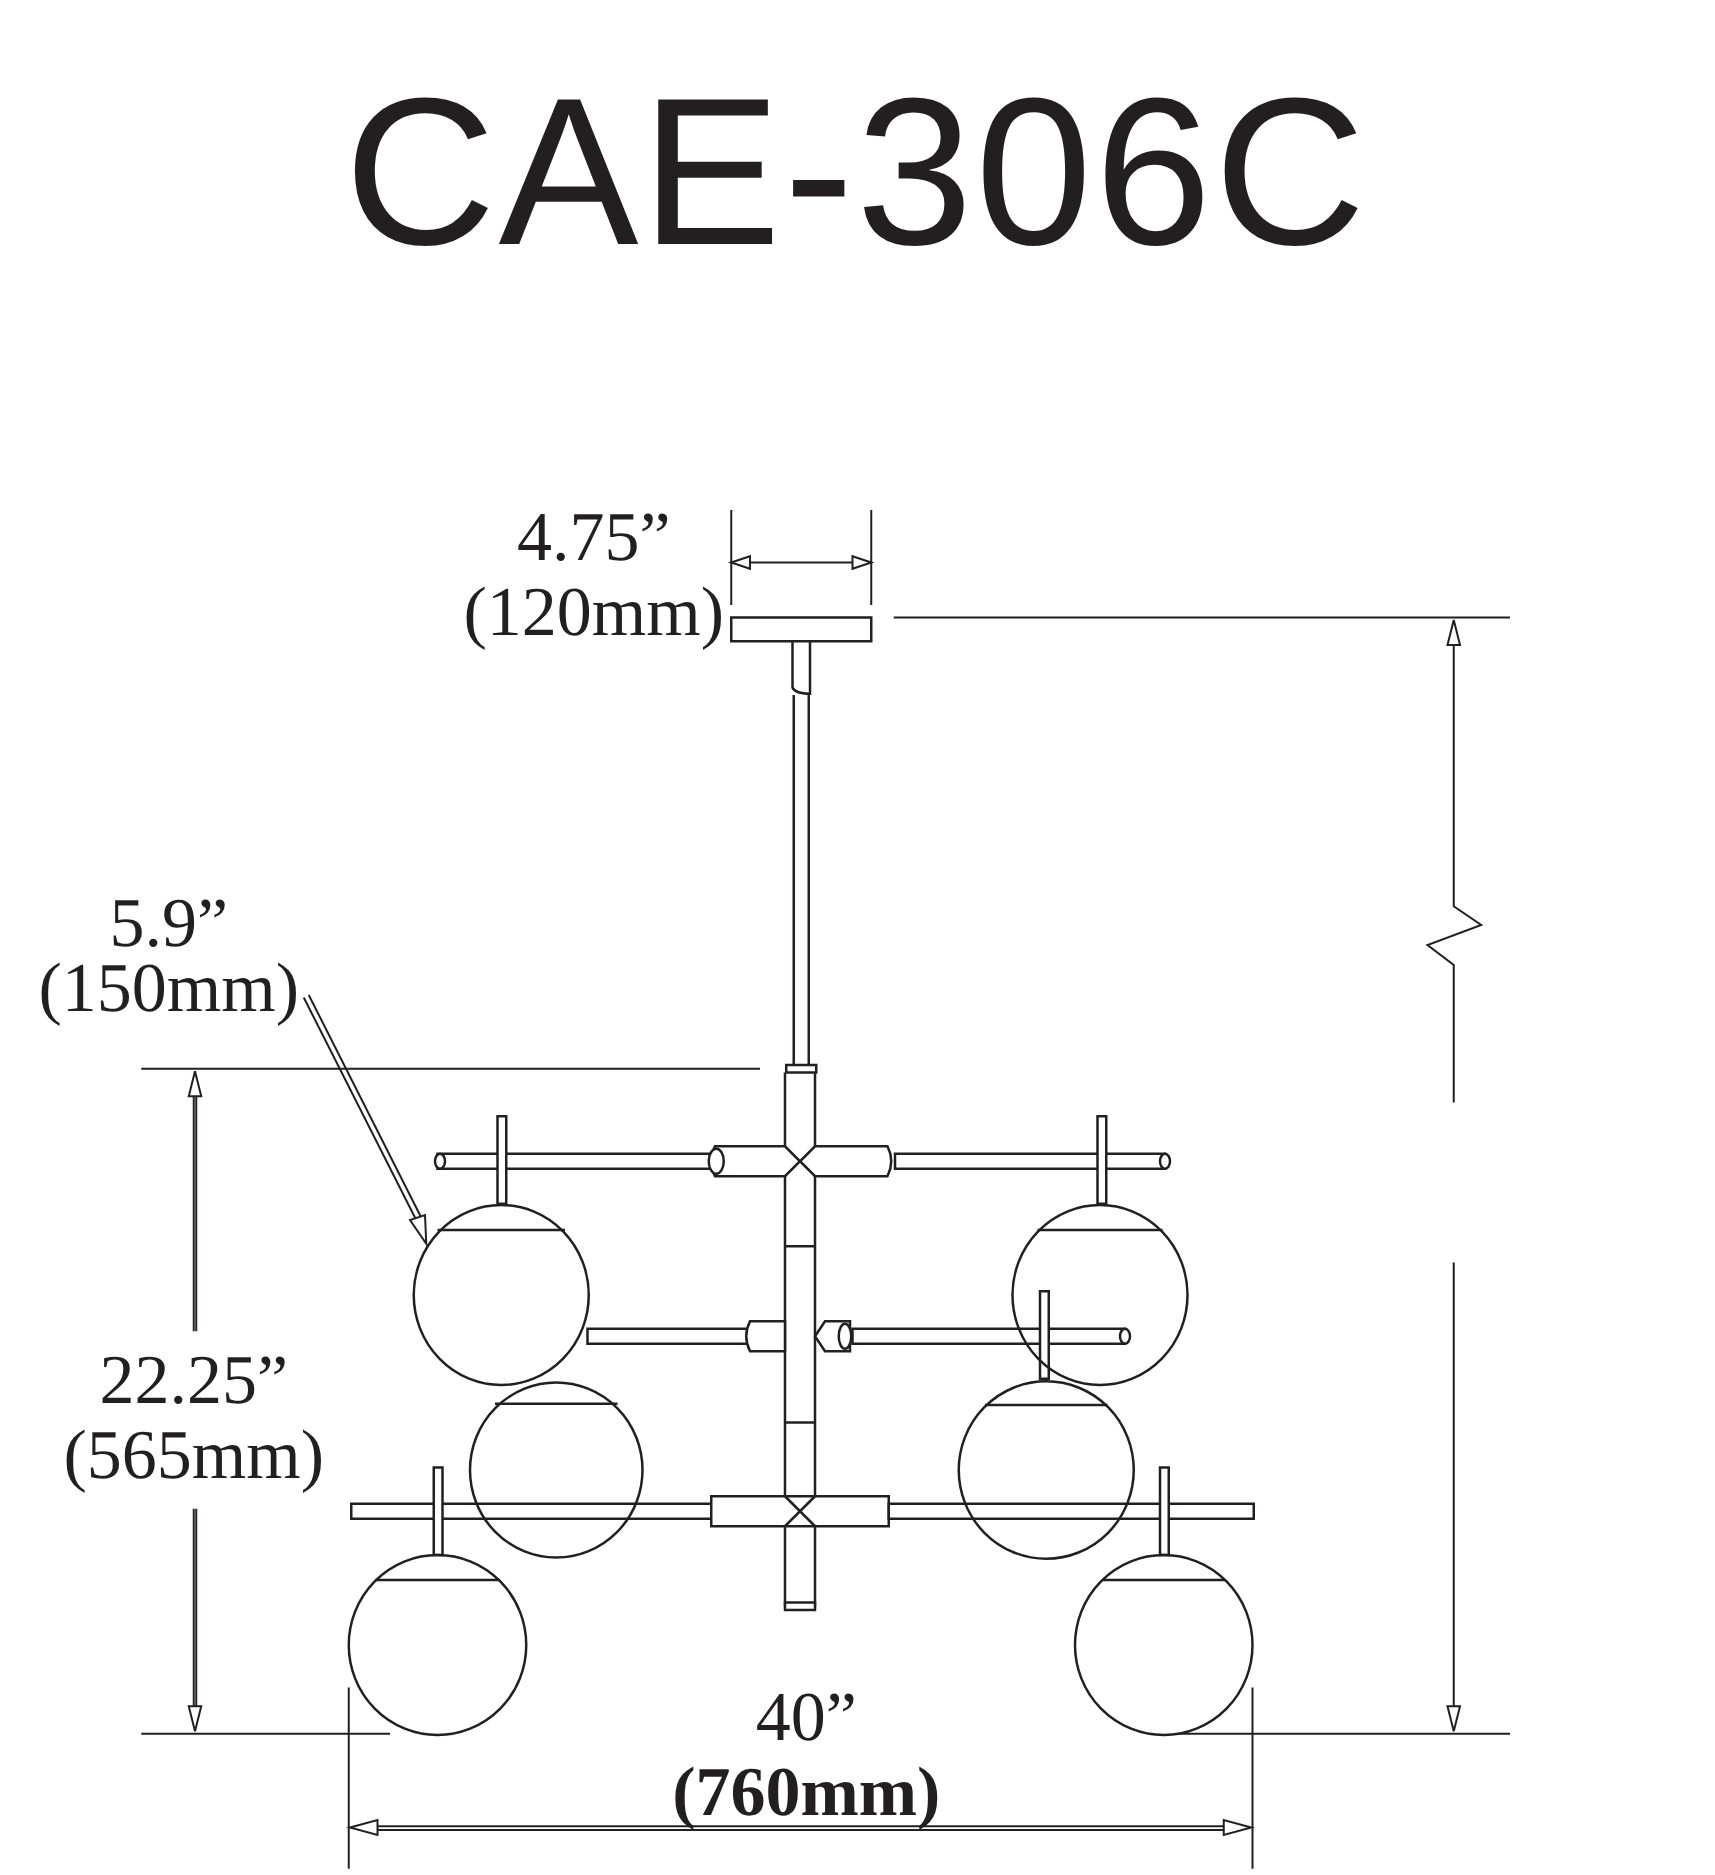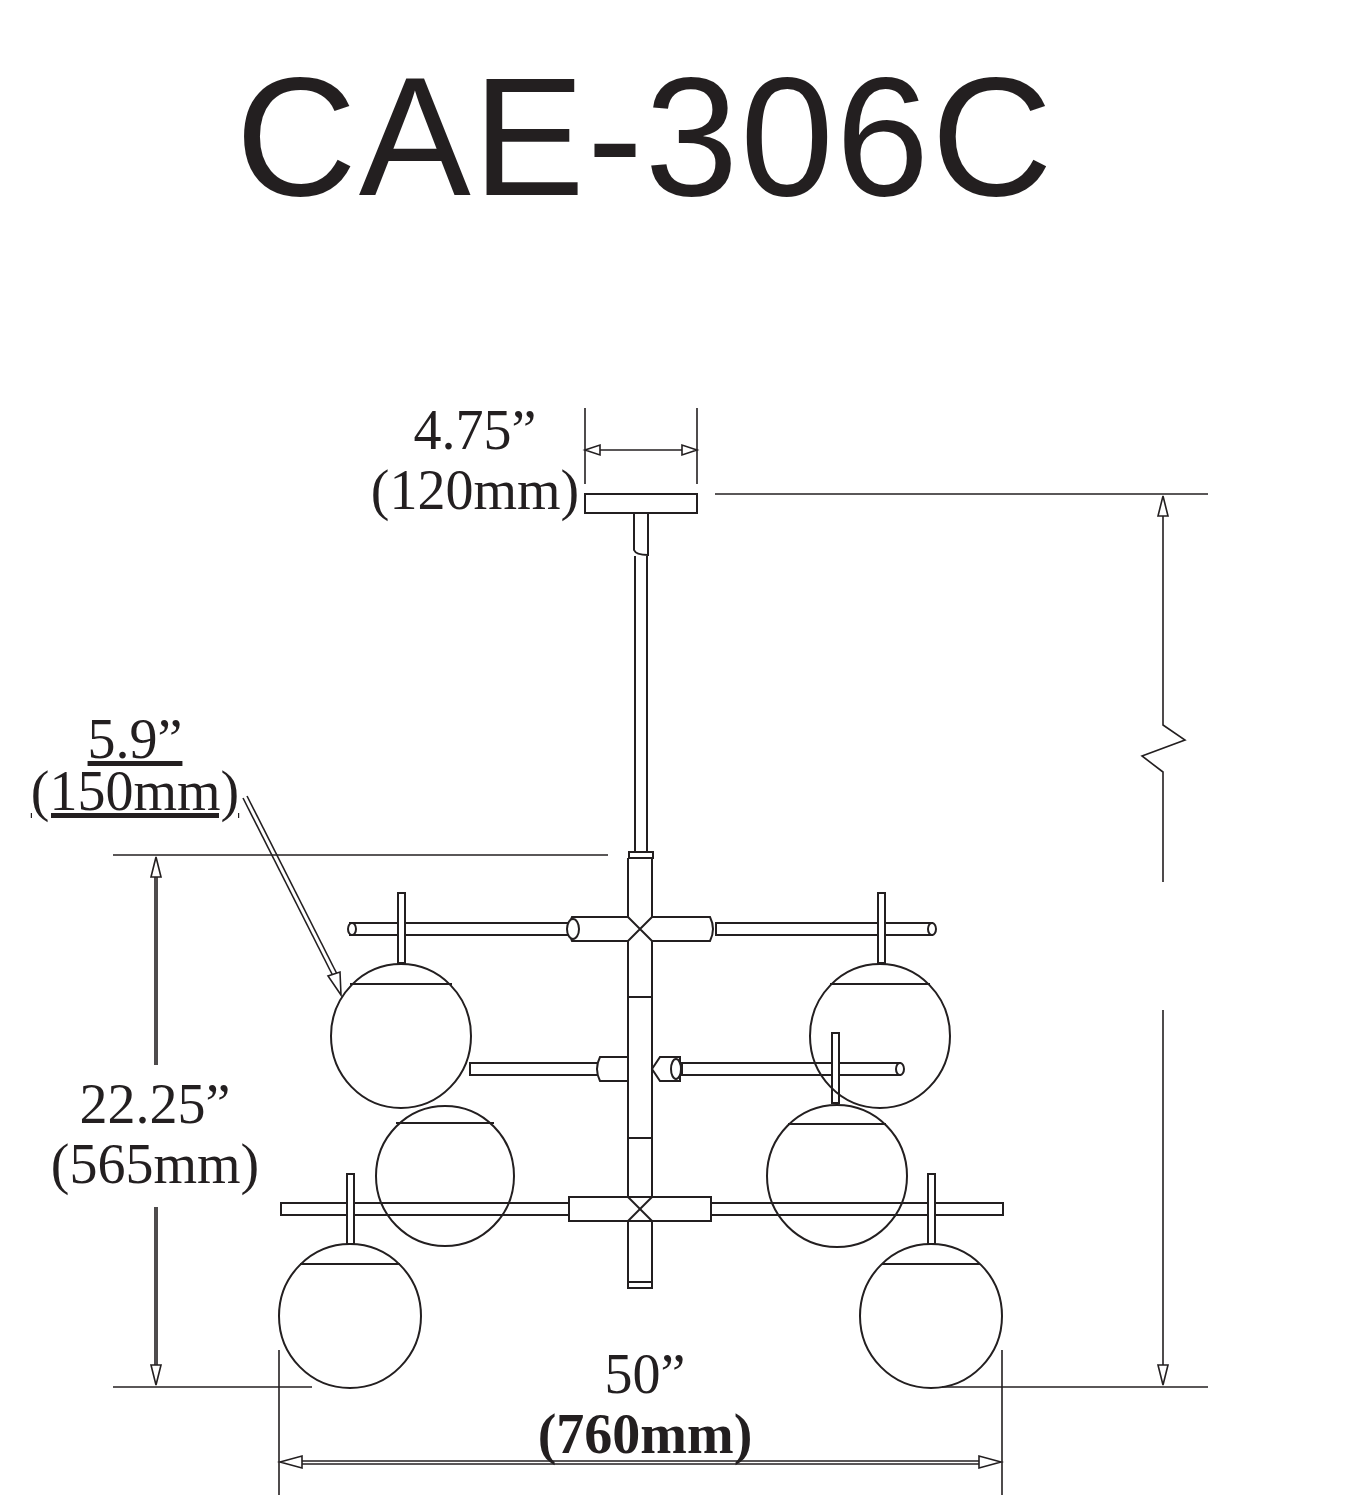--- a/index.html
+++ b/index.html
@@ -1,20 +1,20 @@
 <!DOCTYPE html>
 <html><head>
   <meta charset="utf-8">
   <style>
     html, body { margin: 0; padding: 0; background: #ffffff; }
     body { width: 1372px; height: 1500px; position: relative; overflow: hidden; }
     .title {
       position: absolute; left: 0; top: 52px; width: 1290px; text-align: center;
       font-family: "Liberation Sans", sans-serif; font-size: 168px; line-height: 170px;
-      color: #231f20; letter-spacing: 2px;
+      color: #231f20; letter-spacing: 2px; padding-left: 40px;
     }
     .dim {
       position: absolute; text-align: center;
       font-family: "Liberation Serif", serif; font-size: 56px; line-height: 52px; color: #231f20;
     }
     svg.drawing { position: absolute; left: 0; top: 0; }
   </style>
 </head>
 <body>
 
@@ -134,29 +134,29 @@
     <polygon points="280,1462 302,1456 302,1468" fill="#fff"></polygon>
     <polygon points="1001,1462 979,1456 979,1468" fill="#fff"></polygon>
   </g>
 </svg>
 
 <div class="dim" style="left:370px; top:404px; width:210px;">
   <div>4.75”</div>
   <div style="margin-top:8px;">(120mm)</div>
 </div>
 
-<div class="dim" style="left:30px; top:713px; width:210px;text-decoration:underline;">
+<div class="dim" style="left:30px; top:713px; width:210px;">
   <div>5.9”</div>
   <div style="margin-top:0;">(150mm)</div>
 </div>
 
 <div class="dim" style="left:1055px; top:890px; width:220px;">
 </div>
 
 <div class="dim" style="left:45px; top:1078px; width:220px;">
   <div>22.25”</div>
   <div style="margin-top:8px;">(565mm)</div>
 </div>
 
 <div class="dim" style="left:535px; top:1348px; width:220px;">
-  <div>50”</div>
+  <div>40”</div>
   <div style="margin-top:8px;font-weight:bold;">(760mm)</div>
 </div>
 
 </body></html>

